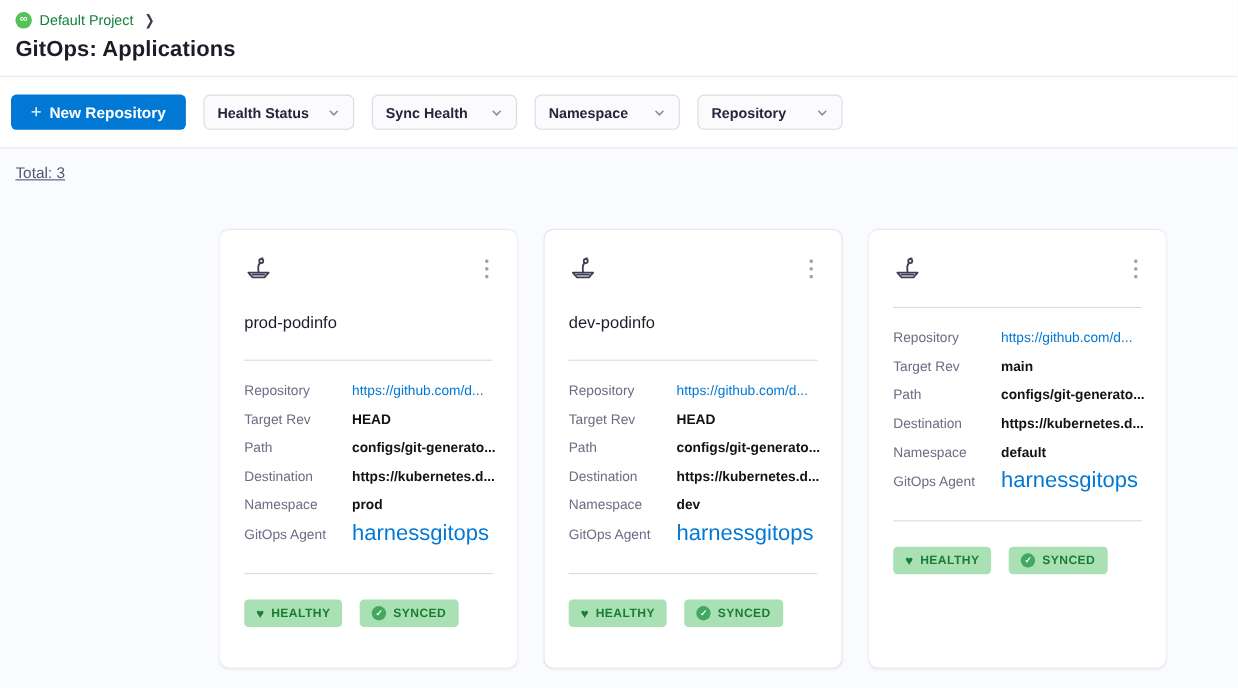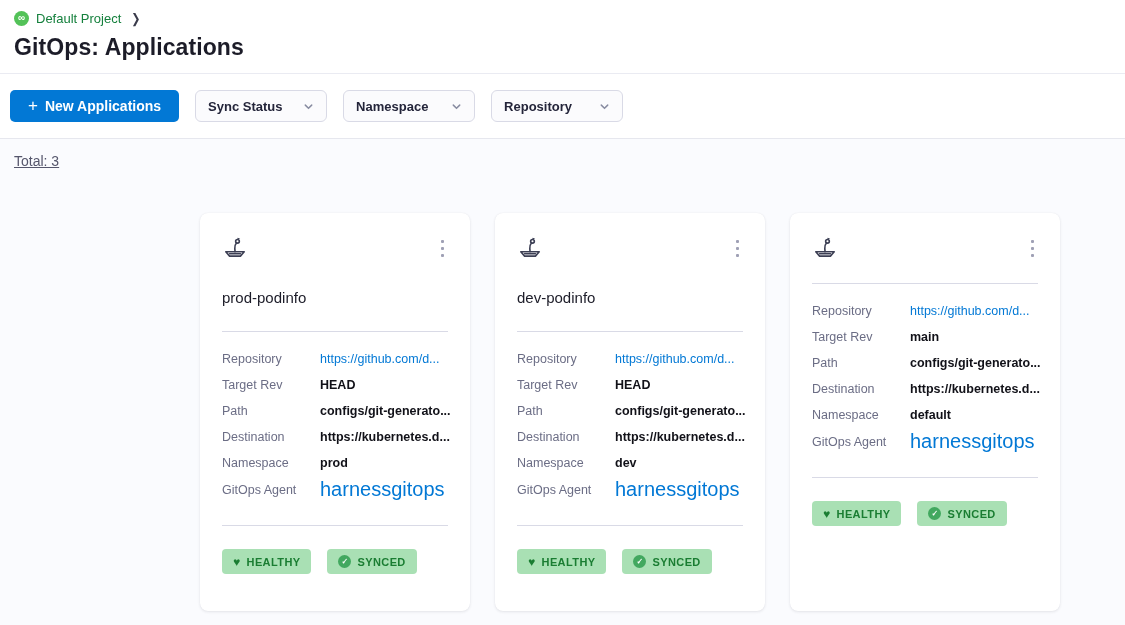--- a/index.html
+++ b/index.html
@@ -19,21 +19,21 @@
   .breadcrumb { display:flex; align-items:center; gap:7px; height:18px; }
   .bc-icon {
     width:15px; height:15px; border-radius:50%;
     background:#53C258;
     color:#fff; font-size:10px; font-weight:bold;
     display:inline-flex; align-items:center; justify-content:center;
     line-height:1;
   }
   .bc-link { color:#15803d; font-size:13px; font-weight:500; text-decoration:none; cursor:pointer; }
   .bc-chevron { color:#3A3B4B; font-size:11px; margin-left:3px; transform:scaleY(1.2); }
-  .page-title { margin-top:7px; font-size:23px; font-weight:700; color:#1C1C28; letter-spacing:.1px; }
+  .page-title { margin-top:7px; font-size:20px; font-weight:700; color:#1C1C28; letter-spacing:.1px; }
   
   .toolbar {
     background:#fff;
     border-bottom:1px solid #E6E7EE;
     padding:16px 10px;
     display:flex; align-items:center; gap:16px;
   }
   .btn-primary {
     display:inline-flex; align-items:center; gap:7px;
     background:#0278D5; color:#fff; border:none; cursor:pointer;
@@ -95,24 +95,30 @@
     <span class="bc-icon">∞</span>
     <a class="bc-link">Default Project</a>
     <span class="bc-chevron">❯</span>
   </div>
   <div class="page-title">GitOps: Applications</div>
 </div>
 
 <div class="toolbar">
   <button class="btn-primary">
     <span class="plus">+</span>
-    <span>New Applications</span>
+    <span>New Repository</span>
   </button>
+  <div class="filter" style="width:137px">
+    <span>Health Status</span>
+    <svg width="11" height="11" viewBox="0 0 12 12" fill="none" stroke="#888CA1" stroke-width="1.6" stroke-linecap="round">
+        <path d="M2.5 4.5 L6 8 L9.5 4.5"></path>
+      </svg>
+  </div>
   <div class="filter">
-    <span>Sync Status</span>
+    <span>Sync Health</span>
     <svg width="11" height="11" viewBox="0 0 12 12" fill="none" stroke="#888CA1" stroke-width="1.6" stroke-linecap="round">
         <path d="M2.5 4.5 L6 8 L9.5 4.5"></path>
       </svg>
   </div>
   <div class="filter">
     <span>Namespace</span>
     <svg width="11" height="11" viewBox="0 0 12 12" fill="none" stroke="#888CA1" stroke-width="1.6" stroke-linecap="round">
         <path d="M2.5 4.5 L6 8 L9.5 4.5"></path>
       </svg>
   </div>

